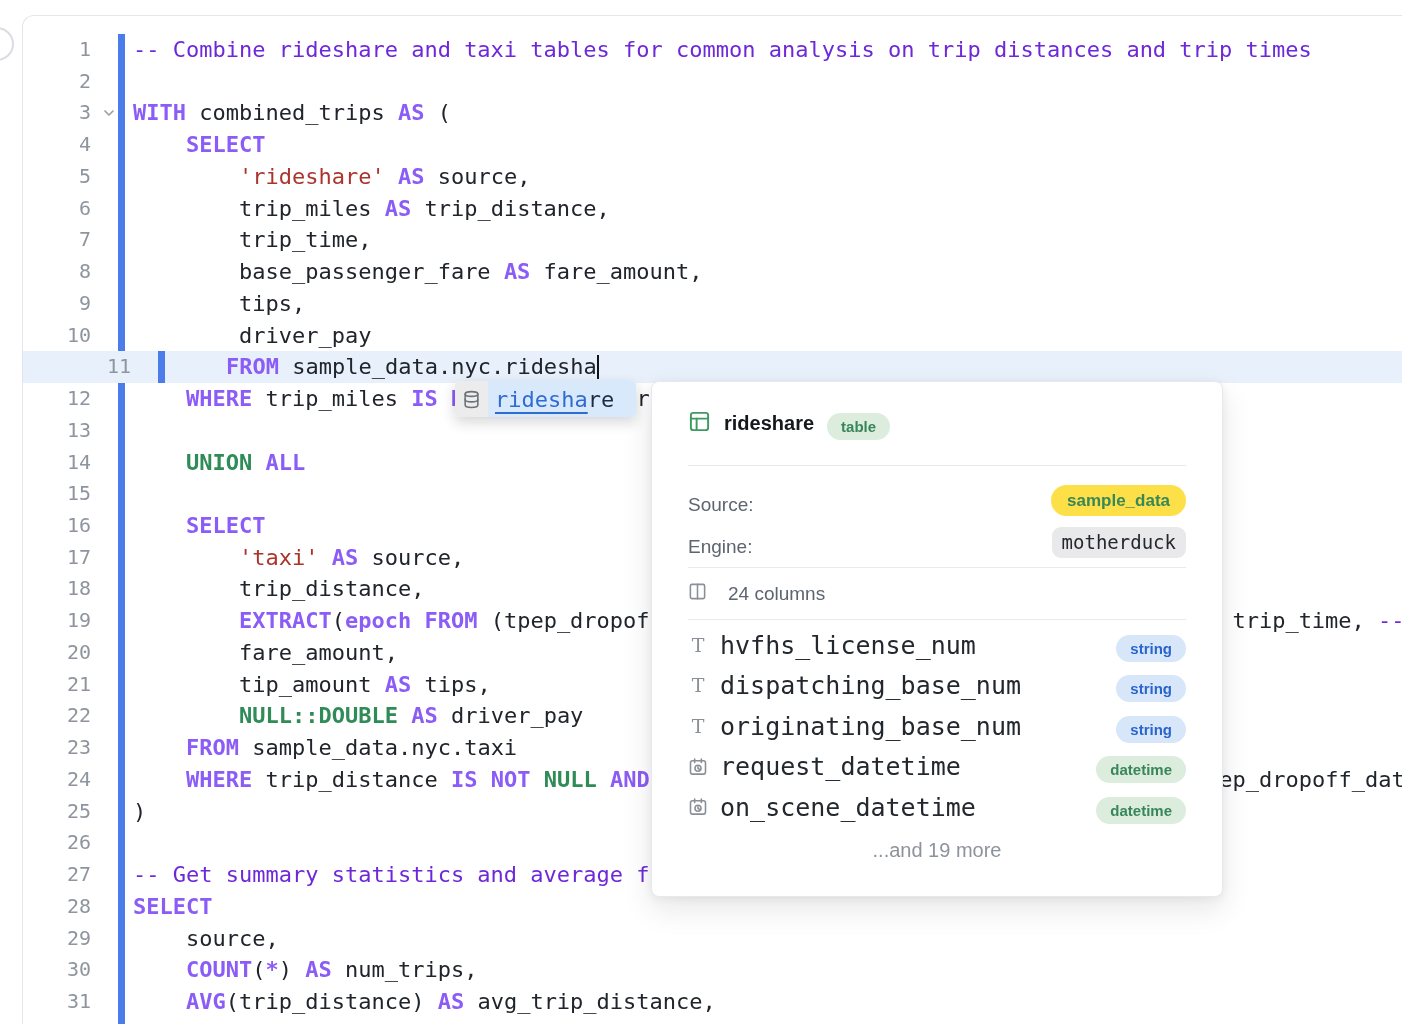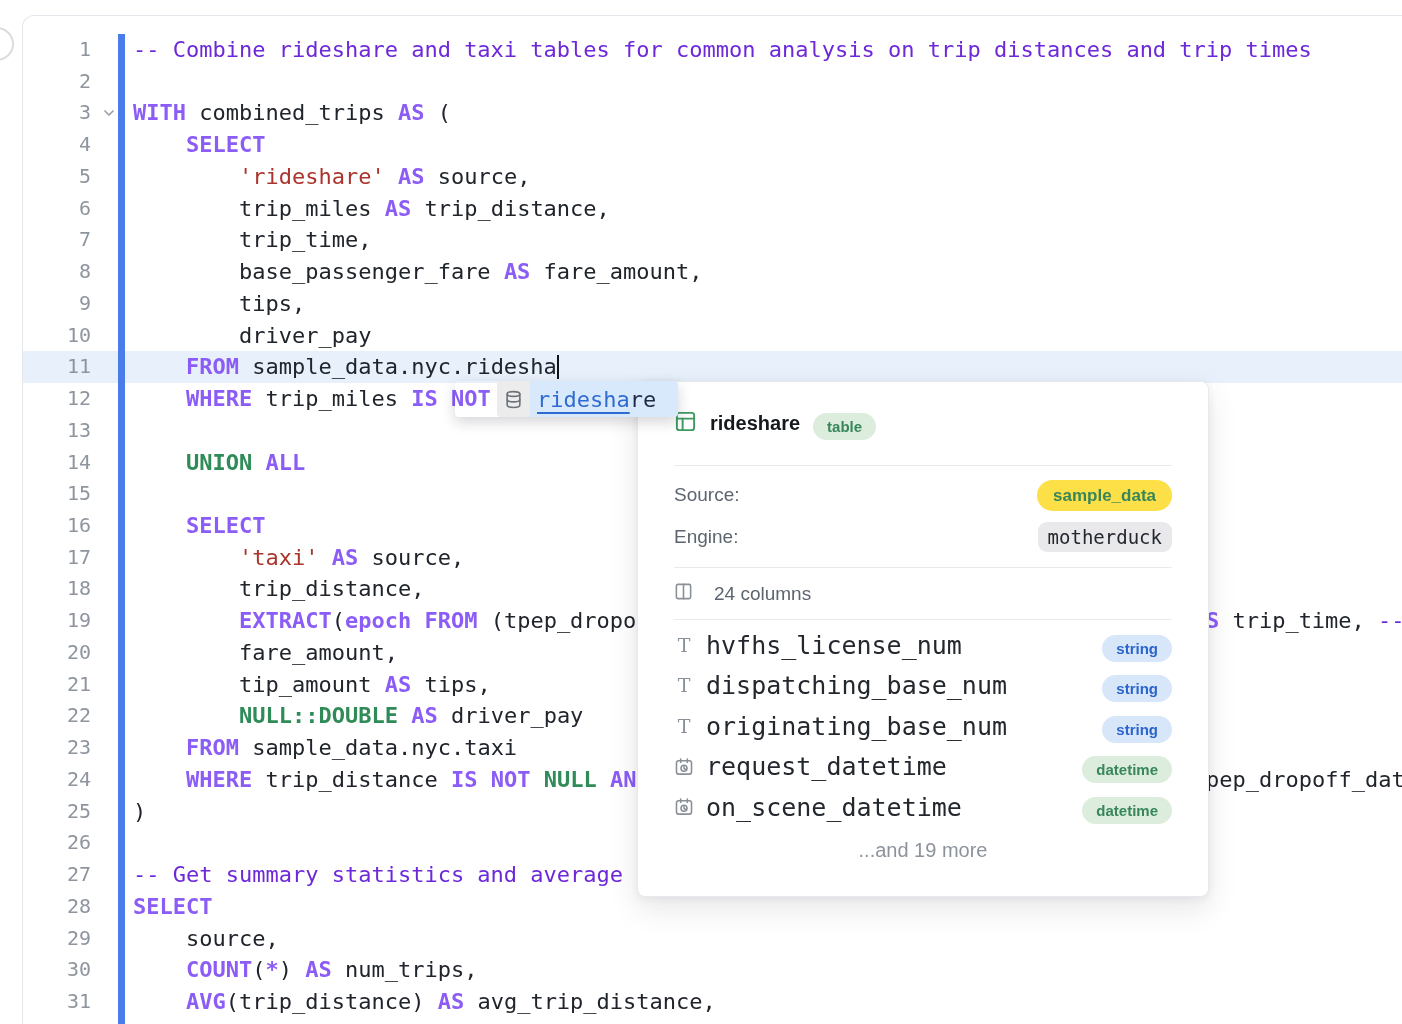--- a/index.html
+++ b/index.html
@@ -8,55 +8,55 @@
   
   .edge-dot{position:absolute;left:-20px;top:27px;width:30px;height:30px;border-radius:50%;
             background:#fff;border:2px solid #d9dce1;}
   
   .panel{position:absolute;left:22px;top:15px;width:1380px;height:1009px;background:#fff;
          border-top:1px solid #e3e6ea;border-left:1px solid #e3e6ea;border-top-left-radius:12px;
          box-sizing:border-box;overflow:hidden;}
   .code-rows{padding-top:18px;}
   .row{display:flex;height:31.74px;line-height:31.74px;white-space:pre;
        font-family:"DejaVu Sans Mono","Liberation Mono",monospace;font-size:22px;}
-  .row.active{background:#e8f0fb;}
+  .row.active{background:#e8f0fb;padding-left:40px;}
   .ln{width:68px;flex:none;text-align:right;color:#8e959e;font-size:20px;}
   .fold{width:27px;flex:none;position:relative;}
   .fold svg{position:absolute;right:2px;top:9px;}
   .bar{width:7px;flex:none;background:#4a7de9;}
   .codeline{padding-left:8px;color:#20242b;}
   .kw{color:#8b5cf6;font-weight:600;}
   .grn{color:#2f8b57;font-weight:600;}
   .str{color:#ab342c;}
   .com{color:#6d28d9;}
   .pln{color:#20242b;}
   .cursor{display:inline-block;width:2px;height:24px;background:#101418;vertical-align:-5px;margin-right:-2px;}
   
   .ac{position:absolute;left:455px;top:381px;height:36px;display:flex;z-index:6;
-      border-radius:4px;box-shadow:0 5px 14px rgba(20,24,40,.18);padding-left:42px;}
+      border-radius:4px;box-shadow:0 5px 14px rgba(20,24,40,.18);}
   .ac-icon{width:33px;flex:none;background:#ececec;display:flex;align-items:center;justify-content:center;
            border-radius:4px 0 0 4px;}
   .ac-item{background:#d9e9fc;display:flex;align-items:center;padding:0 22px 0 7px;border-radius:0 4px 4px 0;
            font-family:"DejaVu Sans Mono","Liberation Mono",monospace;font-size:22px;}
   .ac-match{color:#2f6bd0;text-decoration:underline;text-underline-offset:5px;text-decoration-thickness:2px;}
   .ac-rest{color:#1e2a45;}
   
-  .card{position:absolute;left:637px;top:381px;width:572px;height:516px;background:#fff;z-index:5;
+  .card{position:absolute;left:651px;top:381px;width:572px;height:516px;background:#fff;z-index:5;
         border:1px solid #e7e9ec;border-radius:8px;box-sizing:border-box;padding:0 36px;
         box-shadow:0 12px 30px rgba(20,24,40,.10),0 2px 8px rgba(20,24,40,.06);}
   .card-h{display:flex;align-items:center;gap:13px;height:83px;}
   .card-title{font-size:20px;font-weight:bold;color:#15181d;}
   .divider{height:1px;background:#e8eaed;}
   .pill{border-radius:999px;font-weight:bold;font-size:15px;padding:6px 14px;line-height:1;margin-top:6px;}
   .pill-green{background:#dcedde;color:#38865a;}
   .pill-blue{background:#d8e6fa;color:#2a65cc;}
   .pill-val-green{background:#fde047;color:#38865a;border-radius:999px;font-weight:bold;font-size:17px;padding:7px 16px;line-height:1;}
   .pill-gray-mono{background:#e9e9eb;color:#23272e;border-radius:9px;padding:4px 10px;line-height:1.2;
         font-family:"DejaVu Sans Mono","Liberation Mono",monospace;font-size:19px;}
-  .prop{display:flex;justify-content:space-between;align-items:center;height:42px;gap:38px;}
+  .prop{display:flex;justify-content:space-between;align-items:flex-end;height:42px;gap:38px;}
   .props{padding:8px 0 9px 0;}
   .prop-label{color:#5c6570;font-size:19px;}
   .cols-head{display:flex;align-items:center;gap:21px;height:51px;color:#5c6570;font-size:19px;}
   .col-row{display:flex;align-items:center;height:40.5px;}
   .col-icon{width:20px;flex:none;display:flex;align-items:center;justify-content:center;margin-right:12px;}
   .col-name{font-family:"DejaVu Sans Mono","Liberation Mono",monospace;font-size:25px;color:#23272e;}
   .col-pill{margin-left:auto;}
   .cols-list{padding-top:5px;}
   .more{color:#8d939c;text-align:center;font-size:20px;margin-top:11px;}
   .t-glyph{font-family:"DejaVu Serif",serif;font-size:19px;color:#8a9097;line-height:1;}

